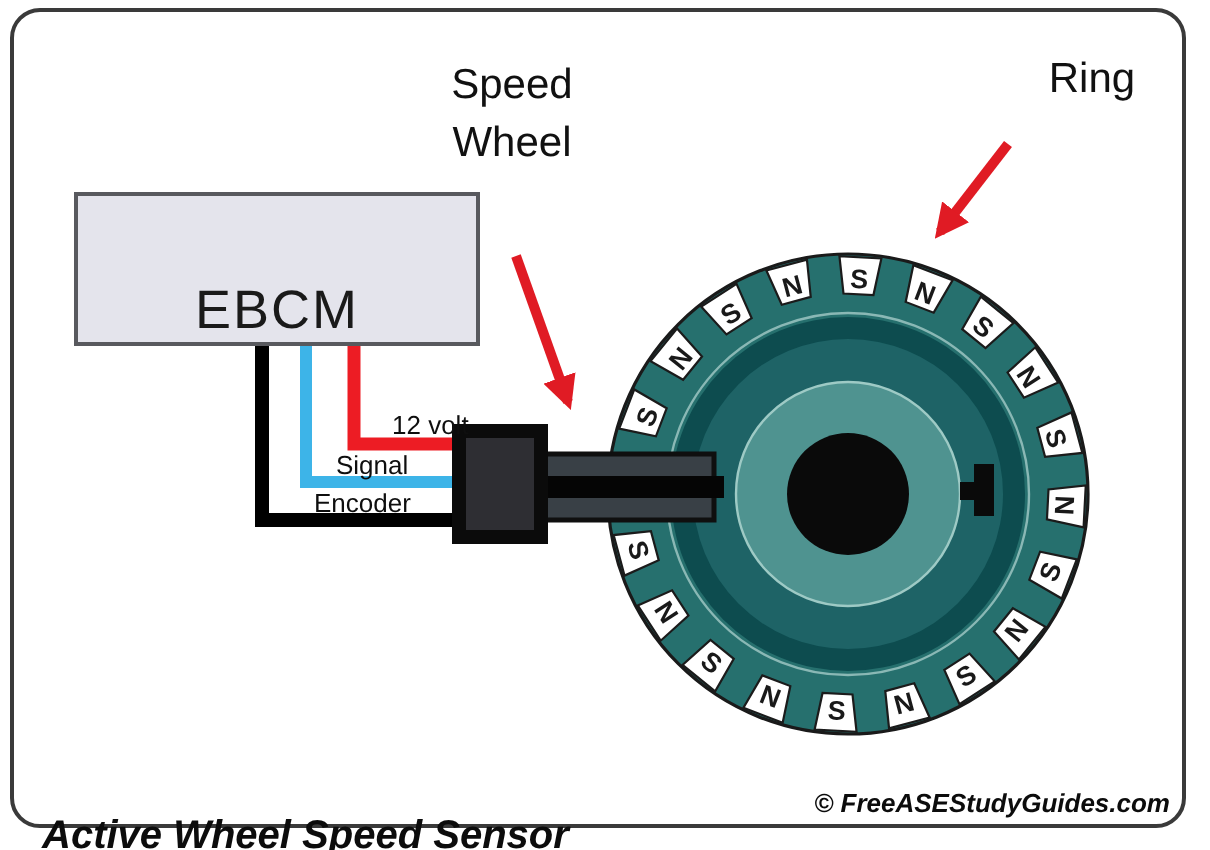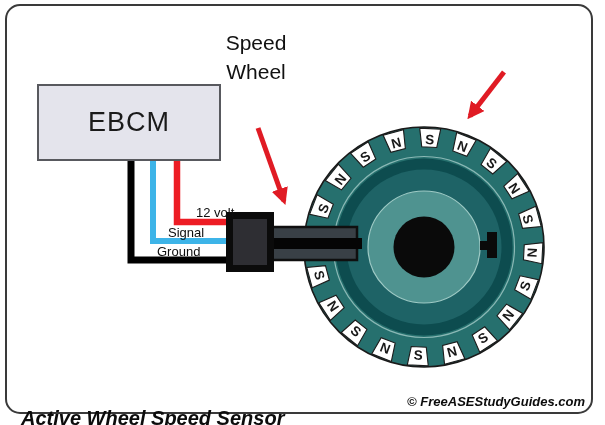--- a/index.html
+++ b/index.html
@@ -7,23 +7,23 @@
     position:relative;width:605px;height:425px;background:#ffffff;
     font-family:"Liberation Sans",sans-serif;overflow:hidden;
   }
   .frame{
     position:absolute;left:5px;top:4px;width:588px;height:410px;
     border:2px solid #3a3a3a;border-radius:15px;box-sizing:border-box;
   }
   #diagram-svg{position:absolute;left:0;top:0;width:605px;height:425px;}
   .lbl{position:absolute;color:#151515;}
   .ebcm-box{
-    position:absolute;left:37px;top:84px;width:184px;height:77px;
+    position:absolute;left:37px;top:96px;width:203px;height:77px;
     background:#e4e4ec;border:2px solid #58595e;box-sizing:border-box;
-    display:flex;align-items:center;justify-content:center;
+    display:flex;align-items:flex-end;justify-content:center;
     font-size:27px;color:#1a1a1a;letter-spacing:1px;
   }
   .callout{font-size:21px;line-height:29px;text-align:center;color:#111;}
   .wire-label{font-size:13px;color:#0e0e0e;}
   .caption{left:21px;top:383px;font-size:20px;font-weight:bold;font-style:italic;color:#0c0c0c;margin-top:24px;}
   .copyright{right:20px;top:394px;font-size:13px;font-weight:bold;font-style:italic;color:#0c0c0c;position:absolute;}
 </style>
 </head>
 <body>
 
@@ -149,21 +149,22 @@
   <div class="ebcm-box">
     <span>EBCM</span>
   </div>
 
   <div class="lbl callout" style="left:201px;top:28px;width:110px;">
     <div>Speed</div>
     <div>Wheel</div>
   </div>
 
   <div class="lbl callout" style="left:491px;top:25px;width:110px;">
+    <div>Ring</div>
   </div>
 
   <div class="lbl wire-label" style="left:196px;top:205px;">12 volt</div>
   <div class="lbl wire-label" style="left:168px;top:225px;">Signal</div>
-  <div class="lbl wire-label" style="left:157px;top:244px;">Ground</div>
+  <div class="lbl wire-label" style="left:157px;top:244px;">Encoder</div>
 
   <div class="lbl caption">Active Wheel Speed Sensor</div>
   <div class="copyright">© FreeASEStudyGuides.com</div>
 </div>
 
 </body></html>

